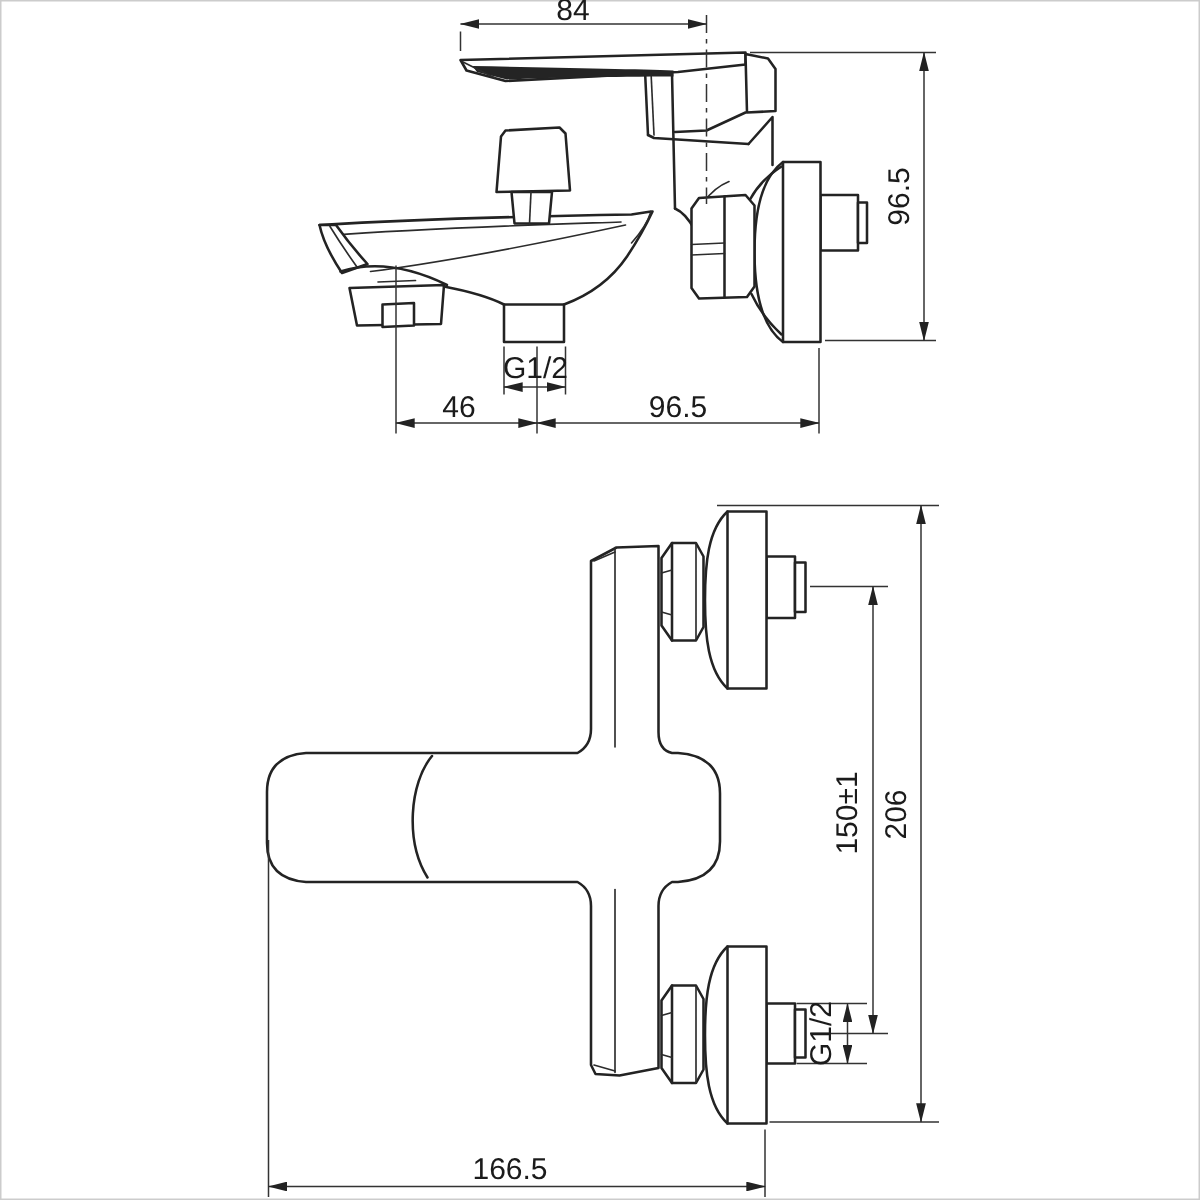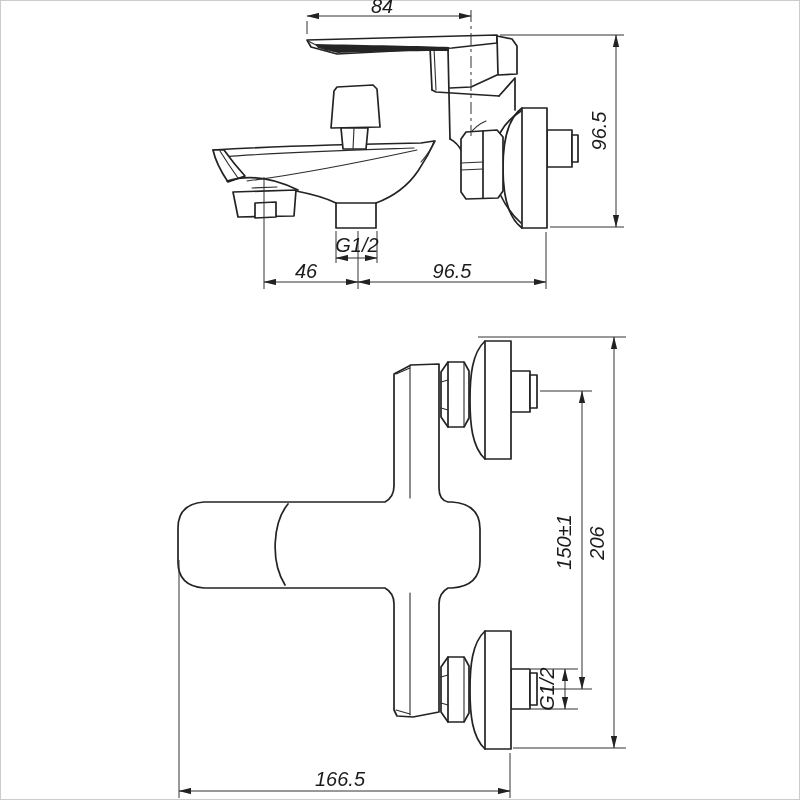--- a/index.html
+++ b/index.html
@@ -1,17 +1,17 @@
 <!DOCTYPE html>
 <html><head>
 <meta charset="utf-8">
 <style>
   html,body{margin:0;padding:0;background:#ffffff;}
   .stage{position:relative;width:800px;height:800px;background:#ffffff;overflow:hidden;
-         font-family:"Liberation Sans","DejaVu Sans",sans-serif;font-style:italic;}
+         font-family:"Liberation Sans","DejaVu Sans",sans-serif;}
   svg{display:block;}
   
   .ol  {fill:none;stroke:#232323;stroke-width:1.7;stroke-linecap:round;stroke-linejoin:round;}
   .olf {fill:#ffffff;stroke:#232323;stroke-width:1.7;stroke-linecap:round;stroke-linejoin:round;}
   .thin{fill:none;stroke:#2c2c2c;stroke-width:1.1;stroke-linecap:round;stroke-linejoin:round;}
   .dark{fill:#242424;stroke:none;}
   
   .dim {fill:none;stroke:#333333;stroke-width:1;}
   .cl  {fill:none;stroke:#333333;stroke-width:1;stroke-dasharray:12 4 3 4;}
   .dim-label{font-size:20px;fill:#1b1b1b;}

